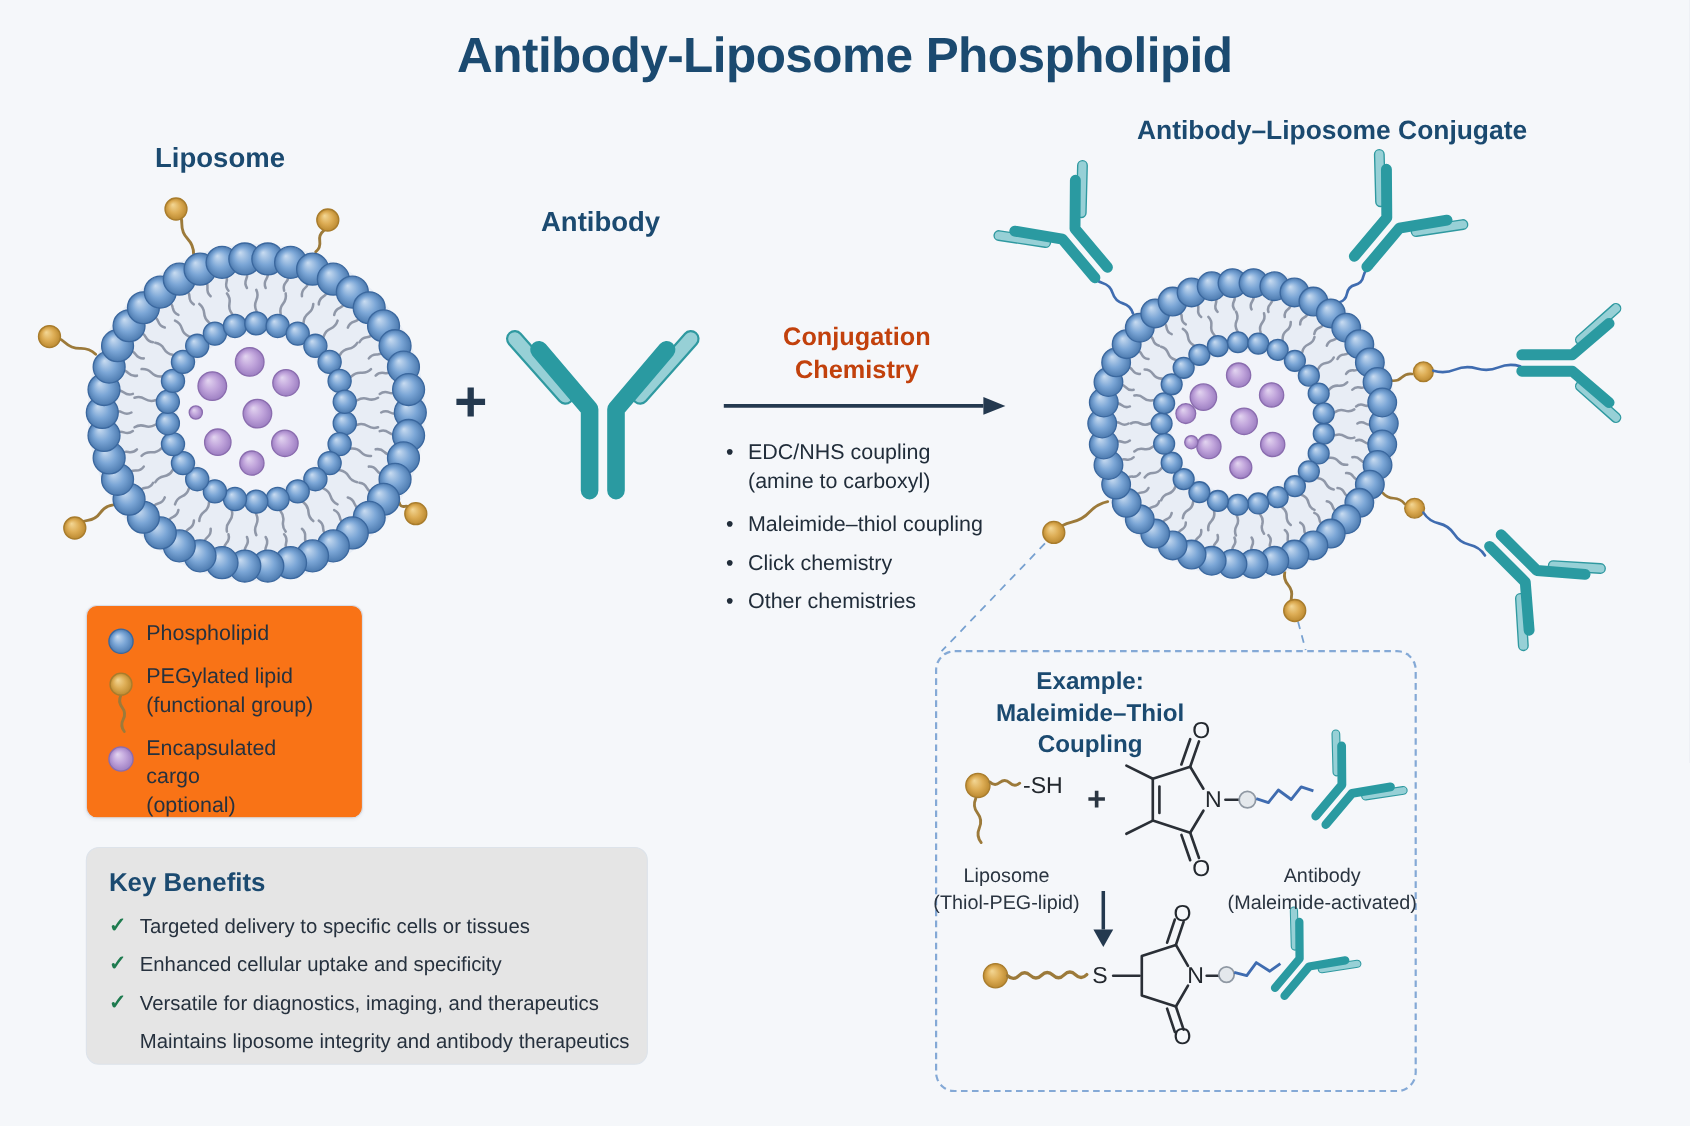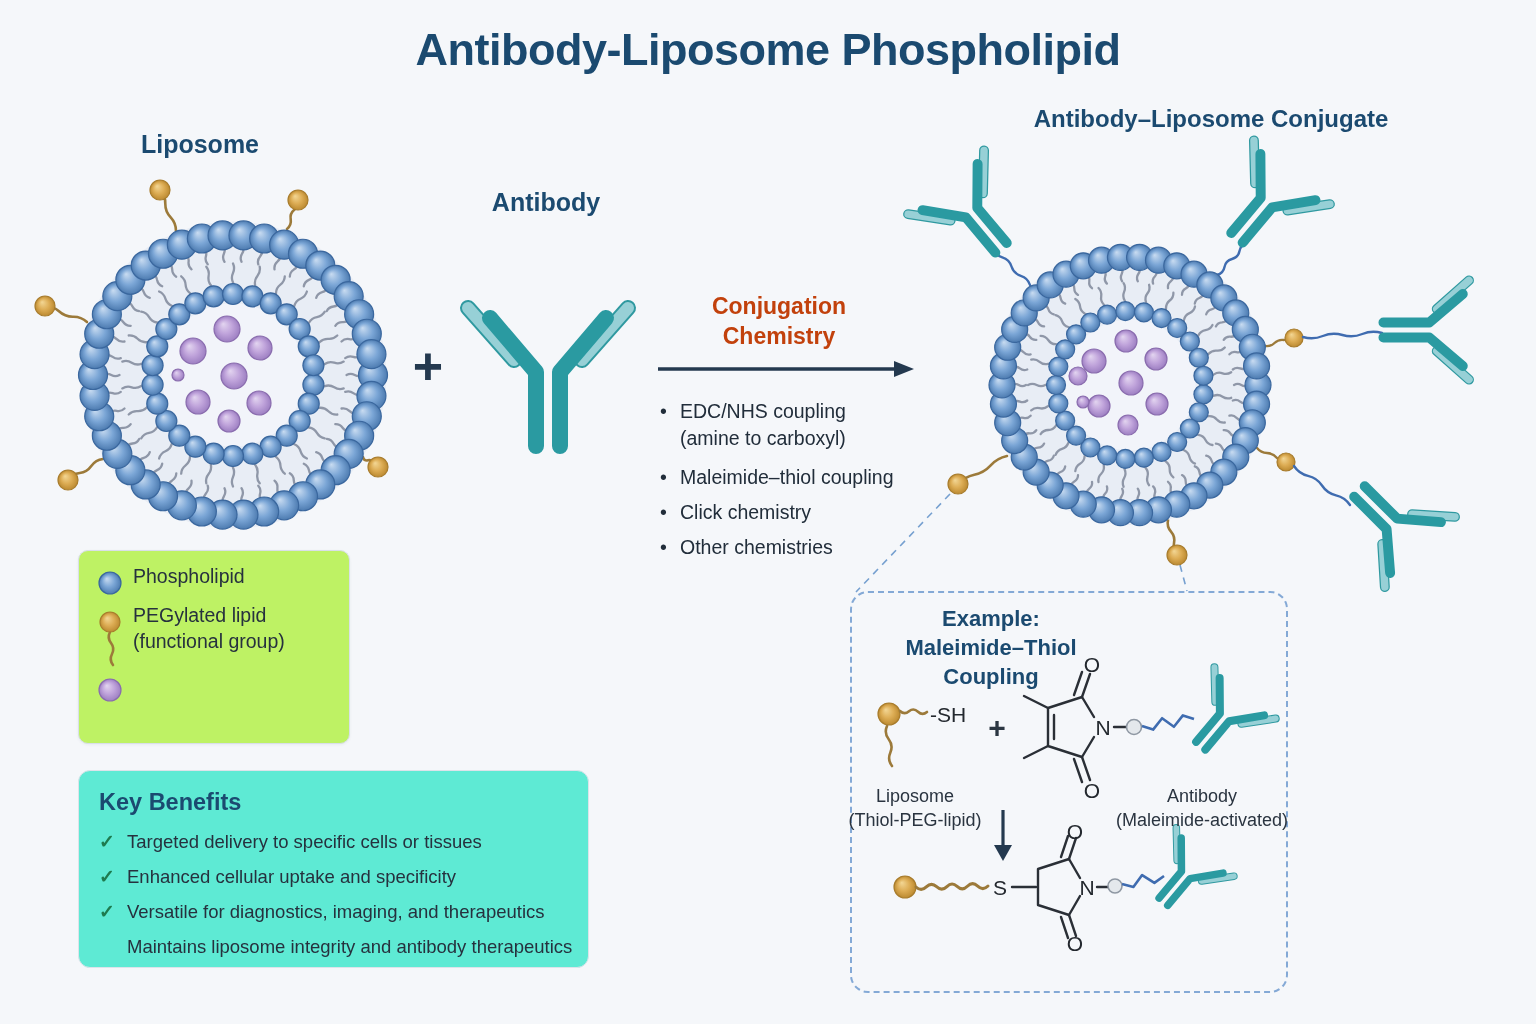--- a/index.html
+++ b/index.html
@@ -20,29 +20,29 @@
   .lbl-conjugate{left:1011px;top:105px;width:400px;font-size:24px;}
   .plus-main{left:396px;top:338px;width:64px;text-align:center;
     font-size:52px;font-weight:700;color:#24394f;line-height:56px;}
   .conj-heading{left:669px;top:291px;width:220px;text-align:center;
     font-size:23px;font-weight:700;color:#c2410c;line-height:30px;}
   .bullets{left:660px;top:398px;width:290px;color:#212d3a;font-size:19.5px;}
   .bullet-item{display:flex;line-height:27px;margin-bottom:8px;}
   .bullet-item.first{margin-bottom:12px;}
   .bullet-dot{width:20px;flex:none;}
   .legend-box{
-    left:78px;top:550px;width:272px;height:194px;box-sizing:border-box;
-    background:#bef264;border:1.5px solid #d9dfe9;border-radius:10px;
+    left:78px;top:550px;width:252px;height:194px;box-sizing:border-box;
+    background:#f97316;border:1.5px solid #d9dfe9;border-radius:10px;
     box-shadow:0 1px 3px rgba(30,50,80,.06);
     padding:12px 32px 0 54px;
   }
   .legend-row{margin-bottom:13px;font-size:19.5px;color:#26313e;line-height:26px;}
   .benefits-box{
     left:78px;top:770px;width:511px;height:198px;box-sizing:border-box;
-    background:#5eead4;border:1px solid #dde3ea;border-radius:12px;
+    background:#e5e5e5;border:1px solid #dde3ea;border-radius:12px;
     padding:18px 20px 0 20px;
   }
   .benefits-heading{font-size:23.5px;font-weight:700;color:#1b4a70;margin-bottom:12px;}
   .benefit-item{display:flex;line-height:27px;margin-bottom:8px;
     font-size:18.5px;color:#26313e;white-space:nowrap;}
   .check{width:28px;flex:none;color:#1e7b4f;font-weight:700;font-size:19px;}
   .example-box{
     left:850px;top:591px;width:438px;height:402px;box-sizing:border-box;
     border:2px dashed #84a9d6;border-radius:18px;background:transparent;
   }
@@ -541,20 +541,24 @@
   </div>
 
   <div class="ov legend-box">
     <div class="legend-row">
       <div>Phospholipid</div>
     </div>
     <div class="legend-row">
       <div>PEGylated lipid</div>
       <div>(functional group)</div>
     </div>
+    <div class="legend-row">
+      <div>Encapsulated cargo</div>
+      <div>(optional)</div>
+    </div>
   </div>
   <svg id="legend-art" class="ov" style="left:94px;top:565px;z-index:3" width="44" height="170">
     <defs id="legend-defs">
         <radialGradient id="lgB" fx="0.35" fy="0.3">
           <stop offset="0" stop-color="#c9dcf1"></stop>
           <stop offset="0.55" stop-color="#7ba6d6"></stop>
           <stop offset="1" stop-color="#4d7bb0"></stop>
         </radialGradient>
         <radialGradient id="lgG" fx="0.35" fy="0.3">
           <stop offset="0" stop-color="#f3d795"></stop>

